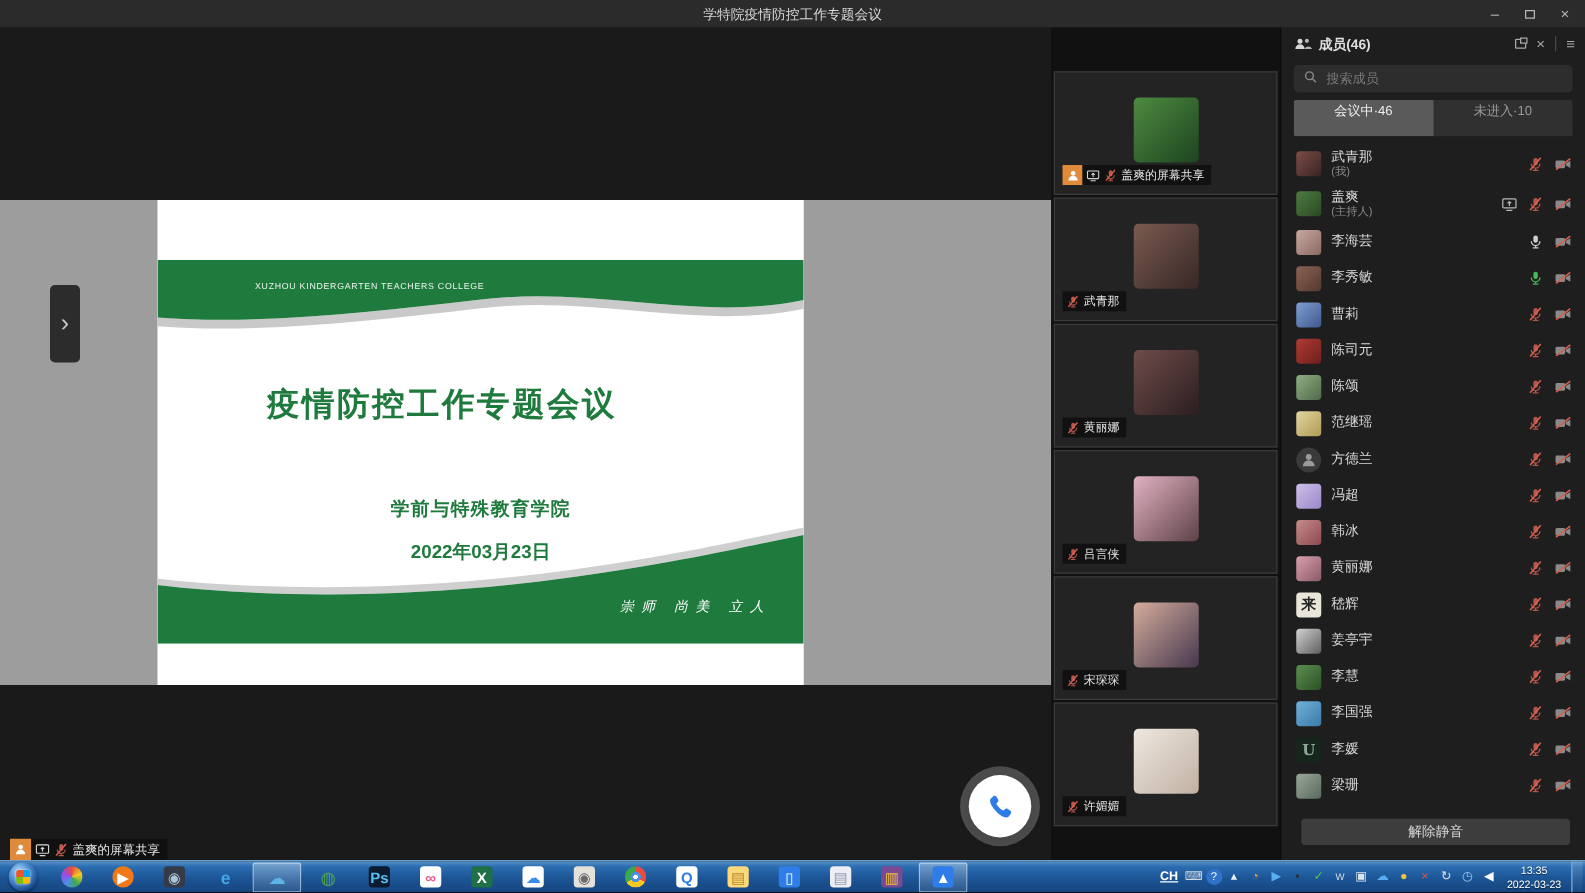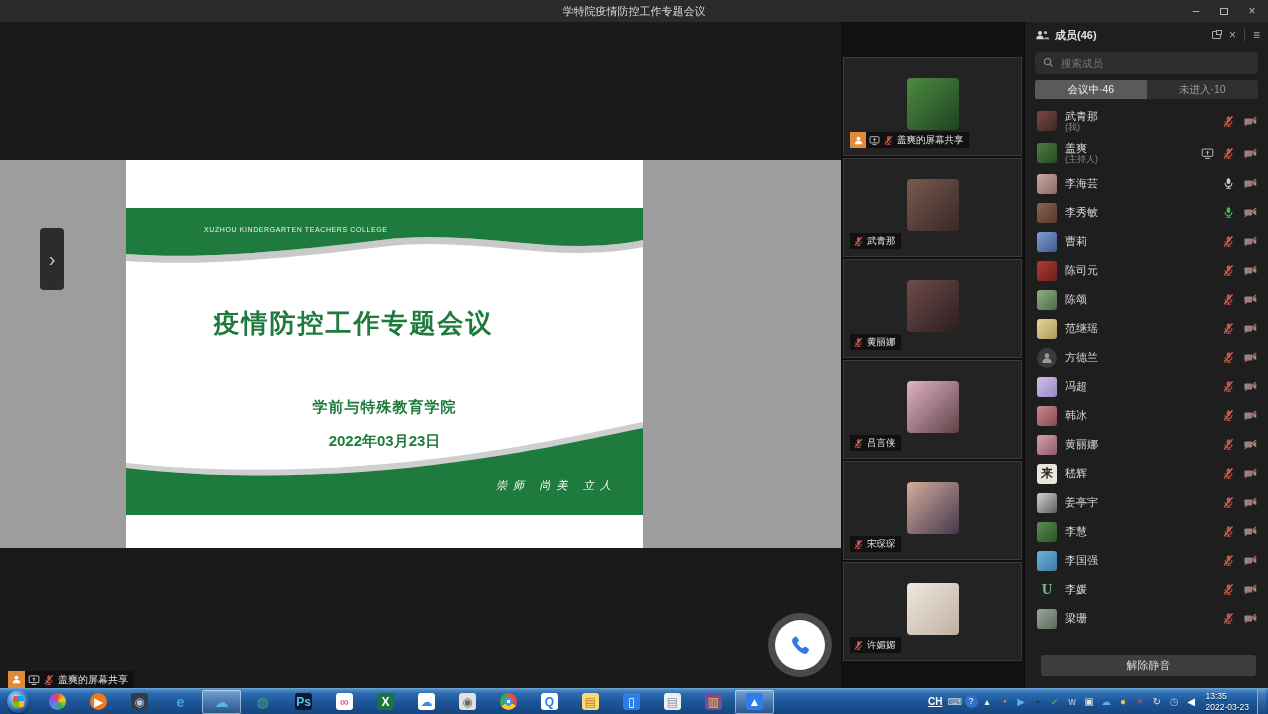--- a/index.html
+++ b/index.html
@@ -60,21 +60,21 @@
   .p-actions{margin-left:auto;display:flex;align-items:center;gap:8px;color:#a8a8a8;}
   .popout{width:9px;height:8px;border:1px solid #a8a8a8;border-radius:1px;position:relative;}
   .popout::after{content:"";position:absolute;right:-2px;top:-2px;width:4px;height:3px;border:1px solid #a8a8a8;background:#1e1e1e;}
   .pact{font-size:12px;line-height:1;cursor:pointer;}
   .pa-sep{width:1px;height:12px;background:#474747;}
   .p-search{margin:6px 10px;height:22px;background:#2d2d2d;border-radius:4px;display:flex;align-items:center;padding:0 8px;gap:5px;flex:none;}
   .p-search svg{width:11px;height:11px;flex:none;}
   .p-search input{flex:1;background:transparent;border:none;outline:none;color:#cccccc;font-size:10.5px;min-width:0;}
   .p-search input::placeholder{color:#7a7a7a;}
   .p-tabs{display:flex;margin:0 10px 6px 10px;background:#2c2c2c;border-radius:2px;overflow:hidden;flex:none;}
-  .p-tab{flex:1;height:19px;line-height:19px;text-align:center;font-size:10.5px;color:#999;background:#303030;cursor:pointer;}
+  .p-tab{flex:1;height:29px;line-height:19px;text-align:center;font-size:10.5px;color:#999;background:#303030;cursor:pointer;}
   .p-tab.active{background:#5a5a5a;color:#eeeeee;}
   .p-list{flex:1;overflow:hidden;}
   .mrow{display:flex;align-items:center;height:29px;padding:0 10px 0 12px;gap:8px;}
   .mrow.two{height:32px;}
   .avatar{width:20px;height:20px;border-radius:3px;flex:none;display:flex;align-items:center;justify-content:center;overflow:hidden;}
   .avatar.def{background:#3a3a3a;border-radius:50%;}
   .avatar.def svg{width:14px;height:14px;}
   .avt{font-size:12px;font-weight:bold;font-family:"DejaVu Serif","Liberation Serif",serif;}
   .mname{display:flex;flex-direction:column;line-height:1.15;min-width:0;}
   .nm{font-size:11px;color:#d8d8d8;white-space:nowrap;overflow:hidden;text-overflow:ellipsis;max-width:118px;}
@@ -99,21 +99,21 @@
   .tb-apps{display:flex;align-items:center;gap:2px;margin-left:2px;}
   .slot{width:39px;height:24px;display:flex;align-items:center;justify-content:center;border-radius:2px;cursor:pointer;}
   .slot.active{background:linear-gradient(rgba(255,255,255,.32),rgba(255,255,255,.08));box-shadow:inset 0 0 0 1px rgba(220,240,255,.55);}
   .appic{width:17px;height:17px;display:flex;align-items:center;justify-content:center;font-size:12px;font-weight:bold;border-radius:3px;line-height:1;}
   .appic.round{border-radius:50%;}
   .tray{margin-left:auto;display:flex;align-items:center;height:26px;padding-right:2px;}
   .lang{color:#fff;font-size:10px;font-weight:bold;margin:0 4px;text-decoration:underline;}
   .ticons{display:flex;align-items:center;}
   .tico{width:15px;height:15px;display:flex;align-items:center;justify-content:center;font-size:10px;margin:0 1px;cursor:pointer;line-height:1;}
   .tico.tround{border-radius:50%;width:13px;height:13px;font-size:9px;}
-  .clock{color:#fff;font-size:8.5px;line-height:1.25;text-align:left;margin:0 8px 0 6px;text-shadow:0 1px 1px rgba(0,0,0,.6);cursor:default;}
+  .clock{color:#fff;font-size:8.5px;line-height:1.25;text-align:center;margin:0 8px 0 6px;text-shadow:0 1px 1px rgba(0,0,0,.6);cursor:default;}
   .show-desktop{width:9px;height:26px;border-left:1px solid #7ab0e0;background:linear-gradient(rgba(255,255,255,.15),rgba(255,255,255,.02));cursor:pointer;}
 </style>
 </head>
 <body>
 
 <div class="app">
 
   <div class="titlebar">
     <div class="tb-title">学特院疫情防控工作专题会议</div>
     <div class="tb-controls">

